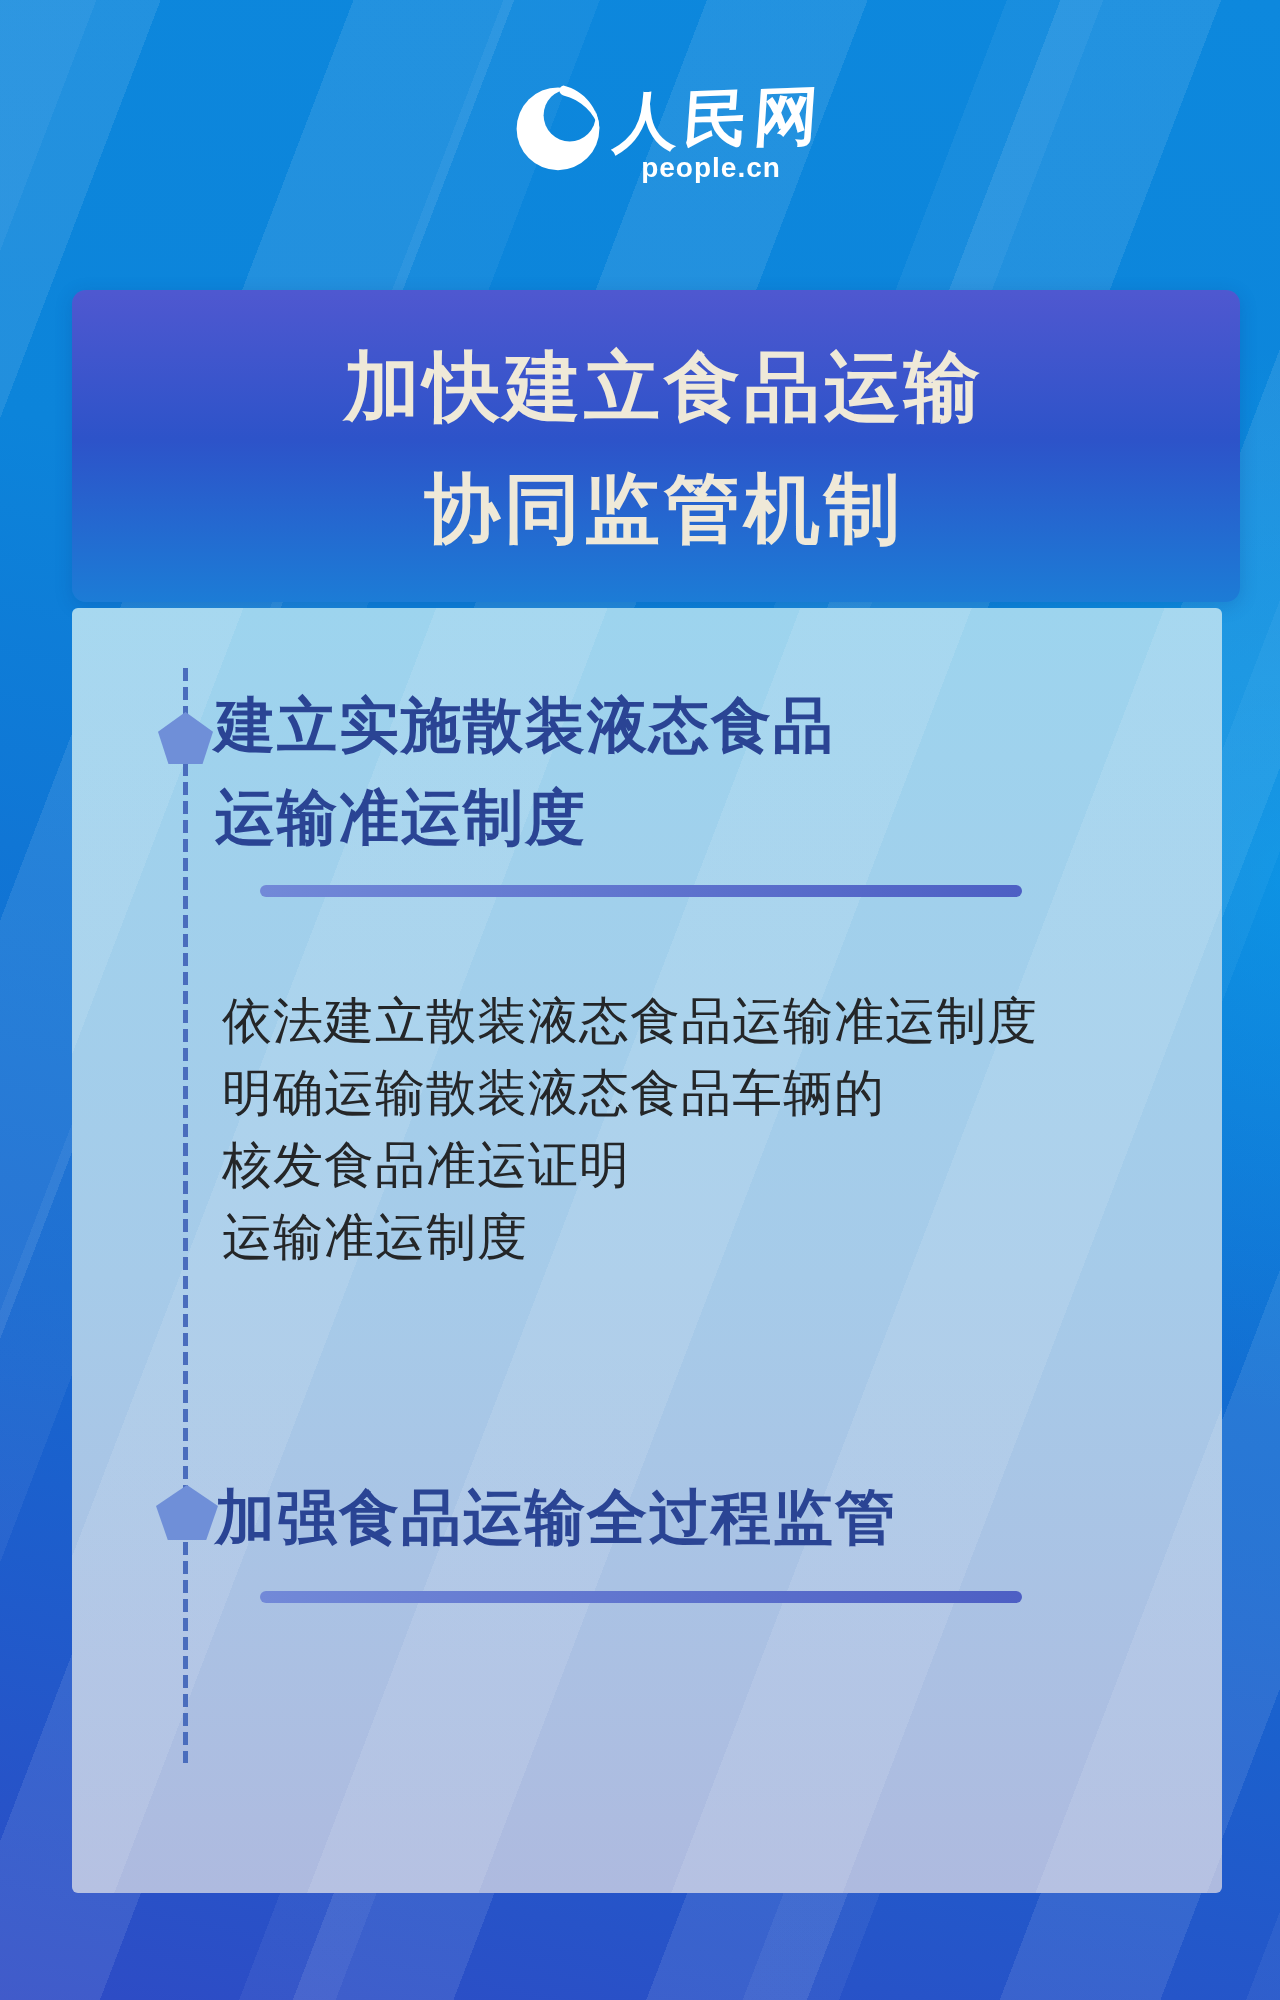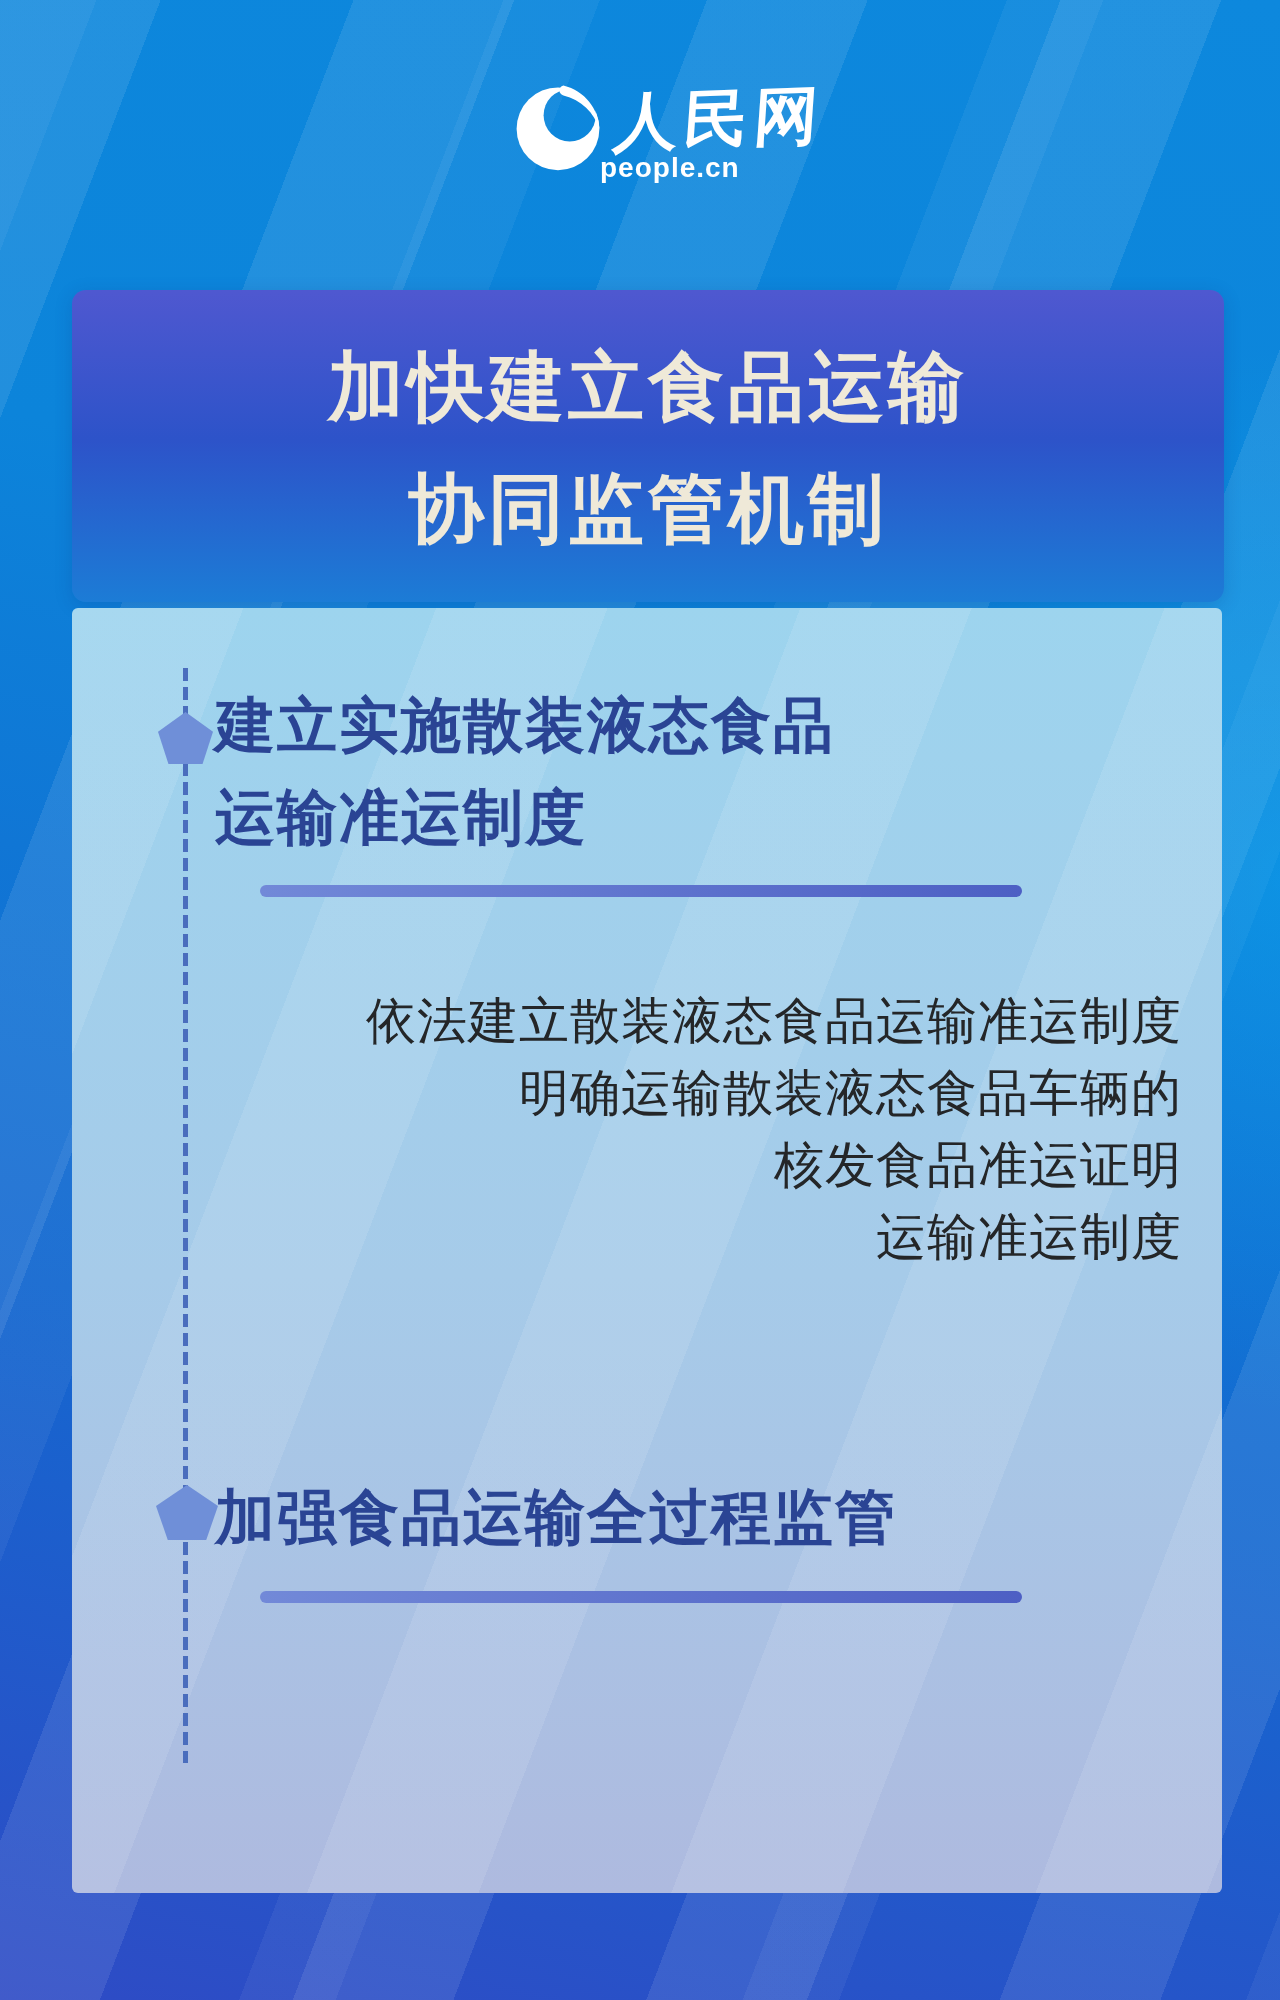--- a/index.html
+++ b/index.html
@@ -16,29 +16,29 @@
       repeating-linear-gradient(111deg, rgba(255,255,255,0.05) 0 90px,  rgba(255,255,255,0) 90px 470px);}
   .bg-glow{position:absolute;inset:0;pointer-events:none;
     background:radial-gradient(ellipse 520px 760px at 100% 44%, rgba(12,195,255,0.30), rgba(12,195,255,0) 70%);}
 
   
   .logo{position:absolute;left:0;top:0;width:1280px;height:200px;}
   .logo-icon{position:absolute;left:512px;top:82px;width:92px;height:90px;}
   .logo-cn{position:absolute;left:614px;top:76px;width:200px;
            color:#ffffff;font-size:64px;font-weight:bold;letter-spacing:6px;
            transform:skewX(-6deg) rotate(-2deg);white-space:nowrap;}
-  .logo-en{position:absolute;left:600px;top:152px;width:166px;text-align:left;
+  .logo-en{position:absolute;left:628px;top:152px;width:166px;text-align:center;
            color:#ffffff;font-size:28px;font-weight:bold;letter-spacing:1px;}
 
   
   .title-panel{position:absolute;left:72px;top:290px;width:1152px;height:312px;
 phy    border-radius:14px;
     border-radius:14px;
     background:linear-gradient(180deg,#4f58d0 0%,#2d53c9 48%,#1c7cd6 100%);
-    box-shadow:0 4px 18px rgba(10,40,120,0.18);}
+    box-shadow:0 4px 18px rgba(10,40,120,0.18);padding-left:16px;}
   .title-line{width:100%;text-align:center;color:#efe9d8;
     font-size:76px;font-weight:bold;letter-spacing:4px;line-height:122px;}
   .title-panel .pad{padding-top:36px;}
 
   
   .content-panel{position:absolute;left:72px;top:608px;width:1150px;height:1285px;
     border-radius:6px;
     background:linear-gradient(180deg,#9dd4ee 0%,#a6cbe9 52%,#aebadf 100%);}
   .panel-stripes{position:absolute;inset:0;border-radius:6px;pointer-events:none;
     background:repeating-linear-gradient(111deg, rgba(255,255,255,0.10) 0 160px, rgba(255,255,255,0) 160px 340px);}
@@ -55,21 +55,21 @@
     font-family:Liberation Mono, monospace;
     font-weight:bold;font-size:60px;line-height:92px;letter-spacing:2px;white-space:nowrap;}
   .sec1-heading{top:76px;}
   .sec2-heading{top:868px;}
 
   .divider{position:absolute;left:188px;width:762px;height:12px;border-radius:6px;
     background:linear-gradient(90deg,#7289d8 0%,#4d5fc4 100%);}
   .div-1{top:277px;}
   .div-2{top:983px;}
 
-  .body-block{position:absolute;left:160px;top:377px;width:950px;text-align:right;
+  .body-block{position:absolute;left:150px;top:377px;width:950px;text-align:left;
     color:#242628;font-family:"Liberation Serif","DejaVu Serif",serif;
     font-size:50px;line-height:72px;letter-spacing:1px;}
   .body-line{height:72px;white-space:nowrap;}
 </style>
 </head>
 <body>
 
 <div class="page">
   <div class="bg-stripes"></div>
   <div class="bg-glow"></div>

